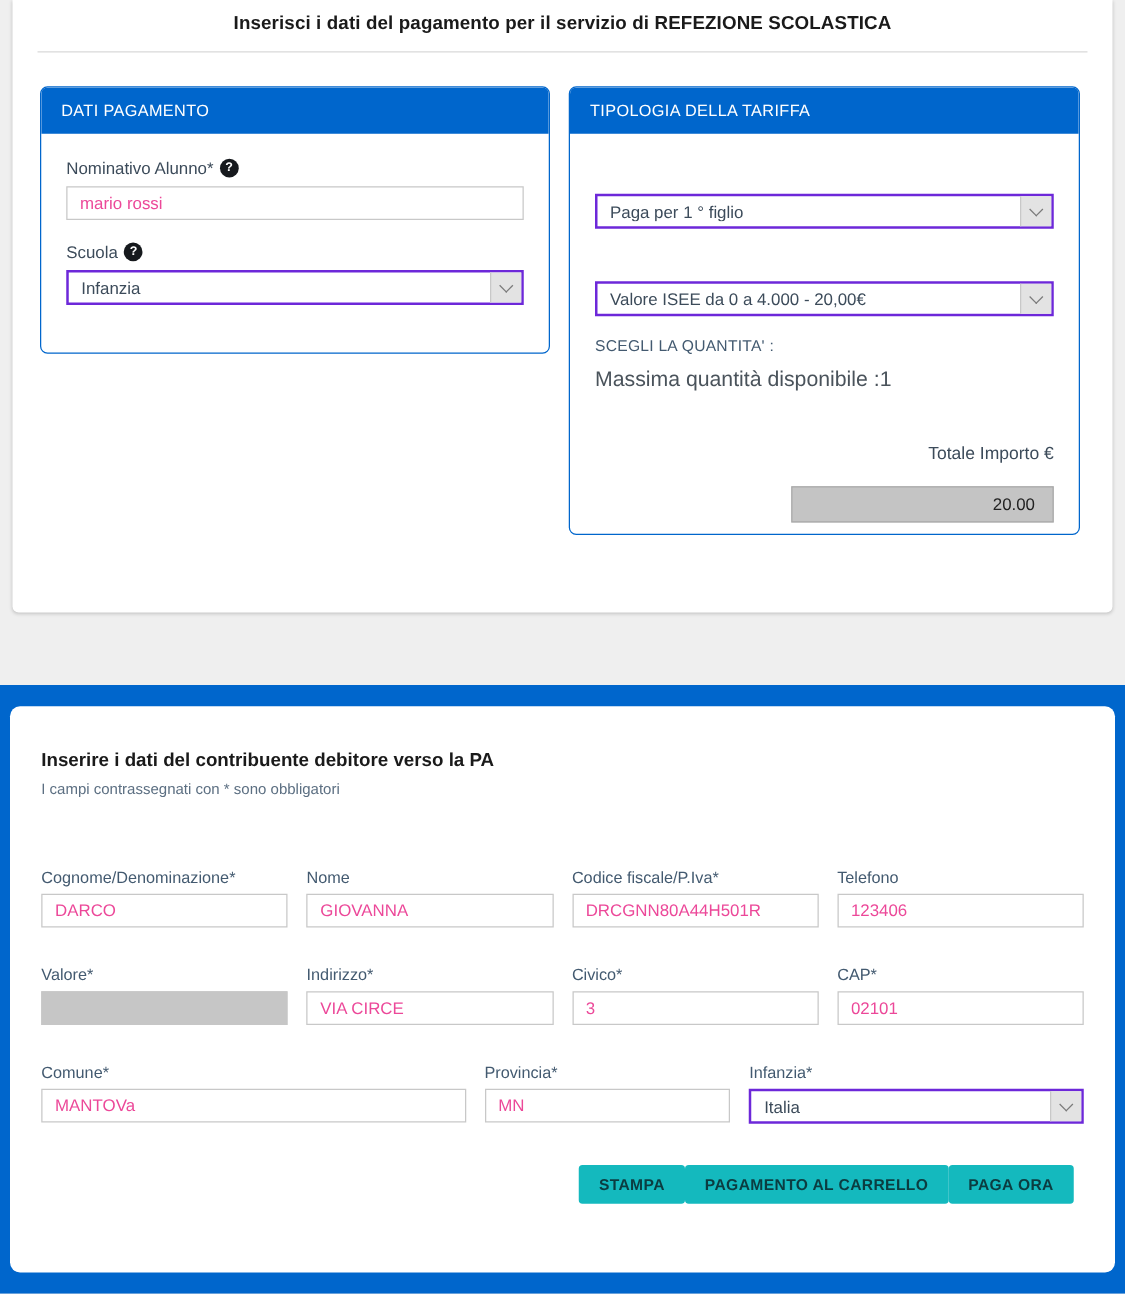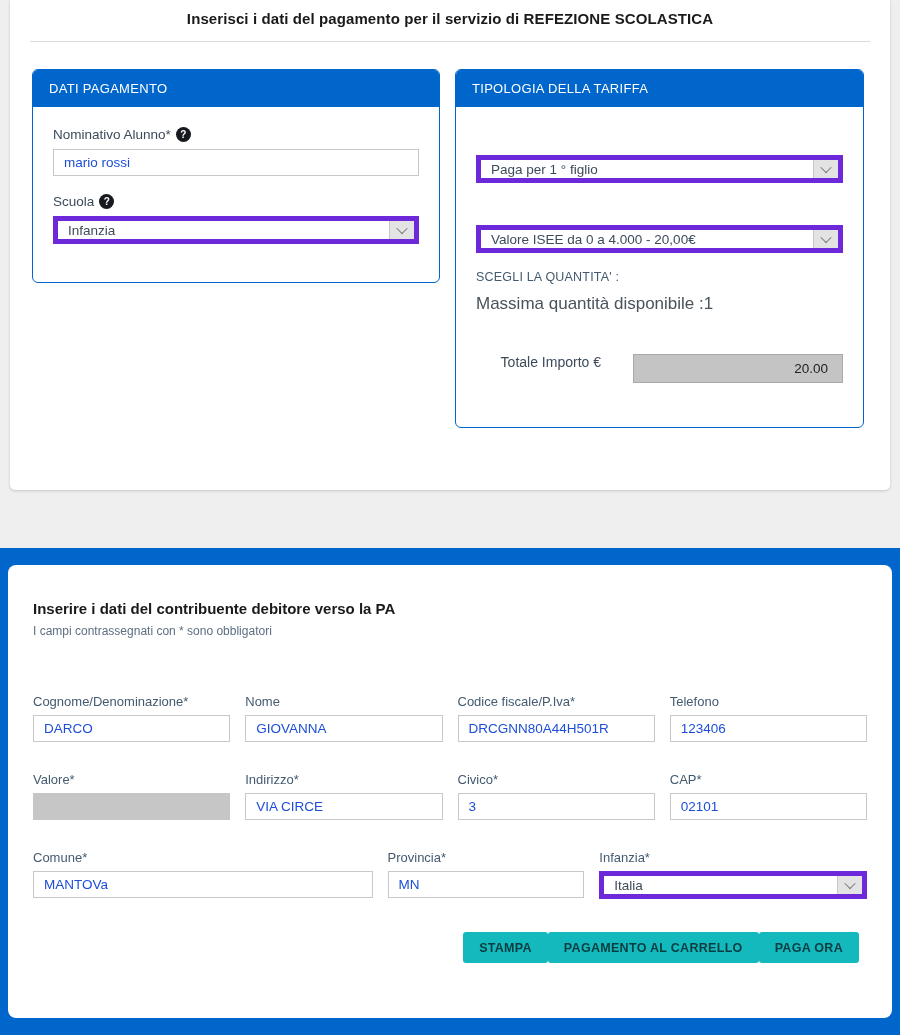--- a/index.html
+++ b/index.html
@@ -78,29 +78,29 @@
     cursor:pointer;
     flex:0 0 auto;
   }
   .text-input {
     width:100%;
     height:27px;
     border:1px solid #c8c8c8;
     background:#fff;
     font-family:"Liberation Sans", sans-serif;
     font-size:13.5px;
-    color:#1d4ed8;
+    color:#ec4899;
     padding:0 10px;
     outline:none;
   }
   .select {
     display:flex;
     align-items:center;
     height:28px;
-    border:5px solid #6d28d9;
+    border:2px solid #6d28d9;
     background:#fff;
     cursor:pointer;
   }
   .select-value {
     flex:1;
     font-size:13.5px;
     color:#3c4b5a;
     padding:0 10px;
     white-space:nowrap;
     overflow:hidden;
@@ -132,23 +132,24 @@
     letter-spacing:.2px;
   }
   .qty-max {
     margin-top:10px;
     font-size:17px;
     color:#4a535b;
   }
   .total-row {
     margin-top:40px;
     display:flex;
-    align-items:flex-start;
+    align-items:flex-end;
     justify-content:flex-end;
-    gap:32px;
+    gap:19px;
+    flex-direction:column;
   }
   .total-label { font-size:14px; color:#3c4b5a; }
   .total-input {
     width:210px;
     height:29px;
     background:#c4c4c4;
     border:1px solid #a9a9a9;
     font-family:"Liberation Sans", sans-serif;
     font-size:13.5px;
     color:#222;

